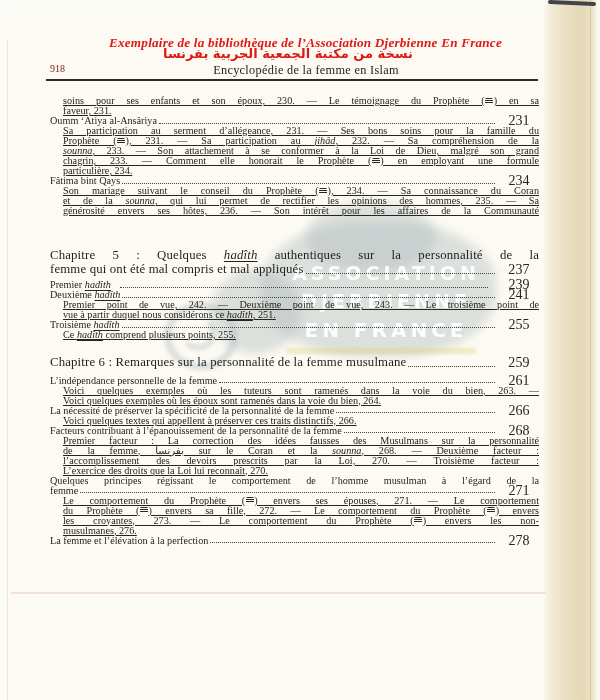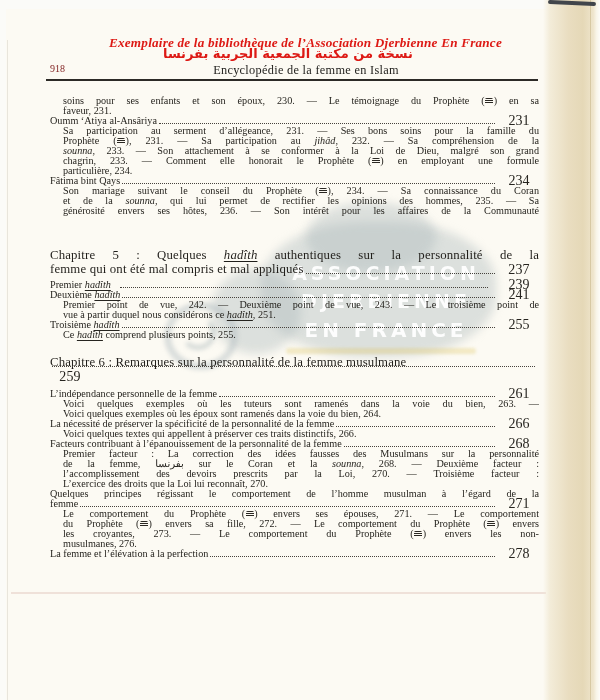--- a/index.html
+++ b/index.html
@@ -45,31 +45,31 @@
   .wm-w1{top:48px;font-size:19px;}
   .wm-w2{top:76px;font-size:19px;}
   .wm-w3{top:104px;font-size:20px;}
   .wm-sub{position:absolute;left:130px;top:134px;width:190px;height:6px;border-radius:3px;
     background:rgba(222,196,90,.30);filter:blur(1.5px);}
 
   
   .toc{position:absolute;left:44px;top:87px;width:489px;z-index:1;
     font-size:10.2px;line-height:10px;color:#26241f;}
   .ln{min-height:10px;}
-  .sub{margin-left:13px;}
+  .sub{margin-left:13px;text-decoration:underline;}
   .spread{text-align:justify;text-align-last:justify;}
   .row{display:flex;}
   .row .txt{flex:none;}
   .dots{flex:1 1 auto;position:relative;min-width:8px;}
   .dots::after{content:"";position:absolute;left:2px;right:4px;bottom:2.5px;
     border-bottom:1.6px dotted #46423c;}
   .pg{flex:none;width:40px;text-align:center;font-size:14px;color:#26241f;}
   .chapter{font-size:12.8px;line-height:13.5px;letter-spacing:.15px;color:#201e1a;}
   .g20{margin-top:33px;}
-  .g16{margin-top:16px;flex-direction:column;}
+  .g16{margin-top:16px;}
   .g6{margin-top:6px;}
   .g3{margin-top:4px;gap:7px;}
   .it{font-style:italic;}
   .ul{text-decoration:underline;text-decoration-thickness:.8px;text-underline-offset:1.5px;}
   .psym{display:inline-block;width:8px;height:7px;margin:0 .5px;vertical-align:-.5px;border-radius:1.5px;
     background:repeating-linear-gradient(180deg,#2a2722 0 .9px,rgba(0,0,0,0) .9px 2.2px);}
 </style>
 </head>
 <body>
 

